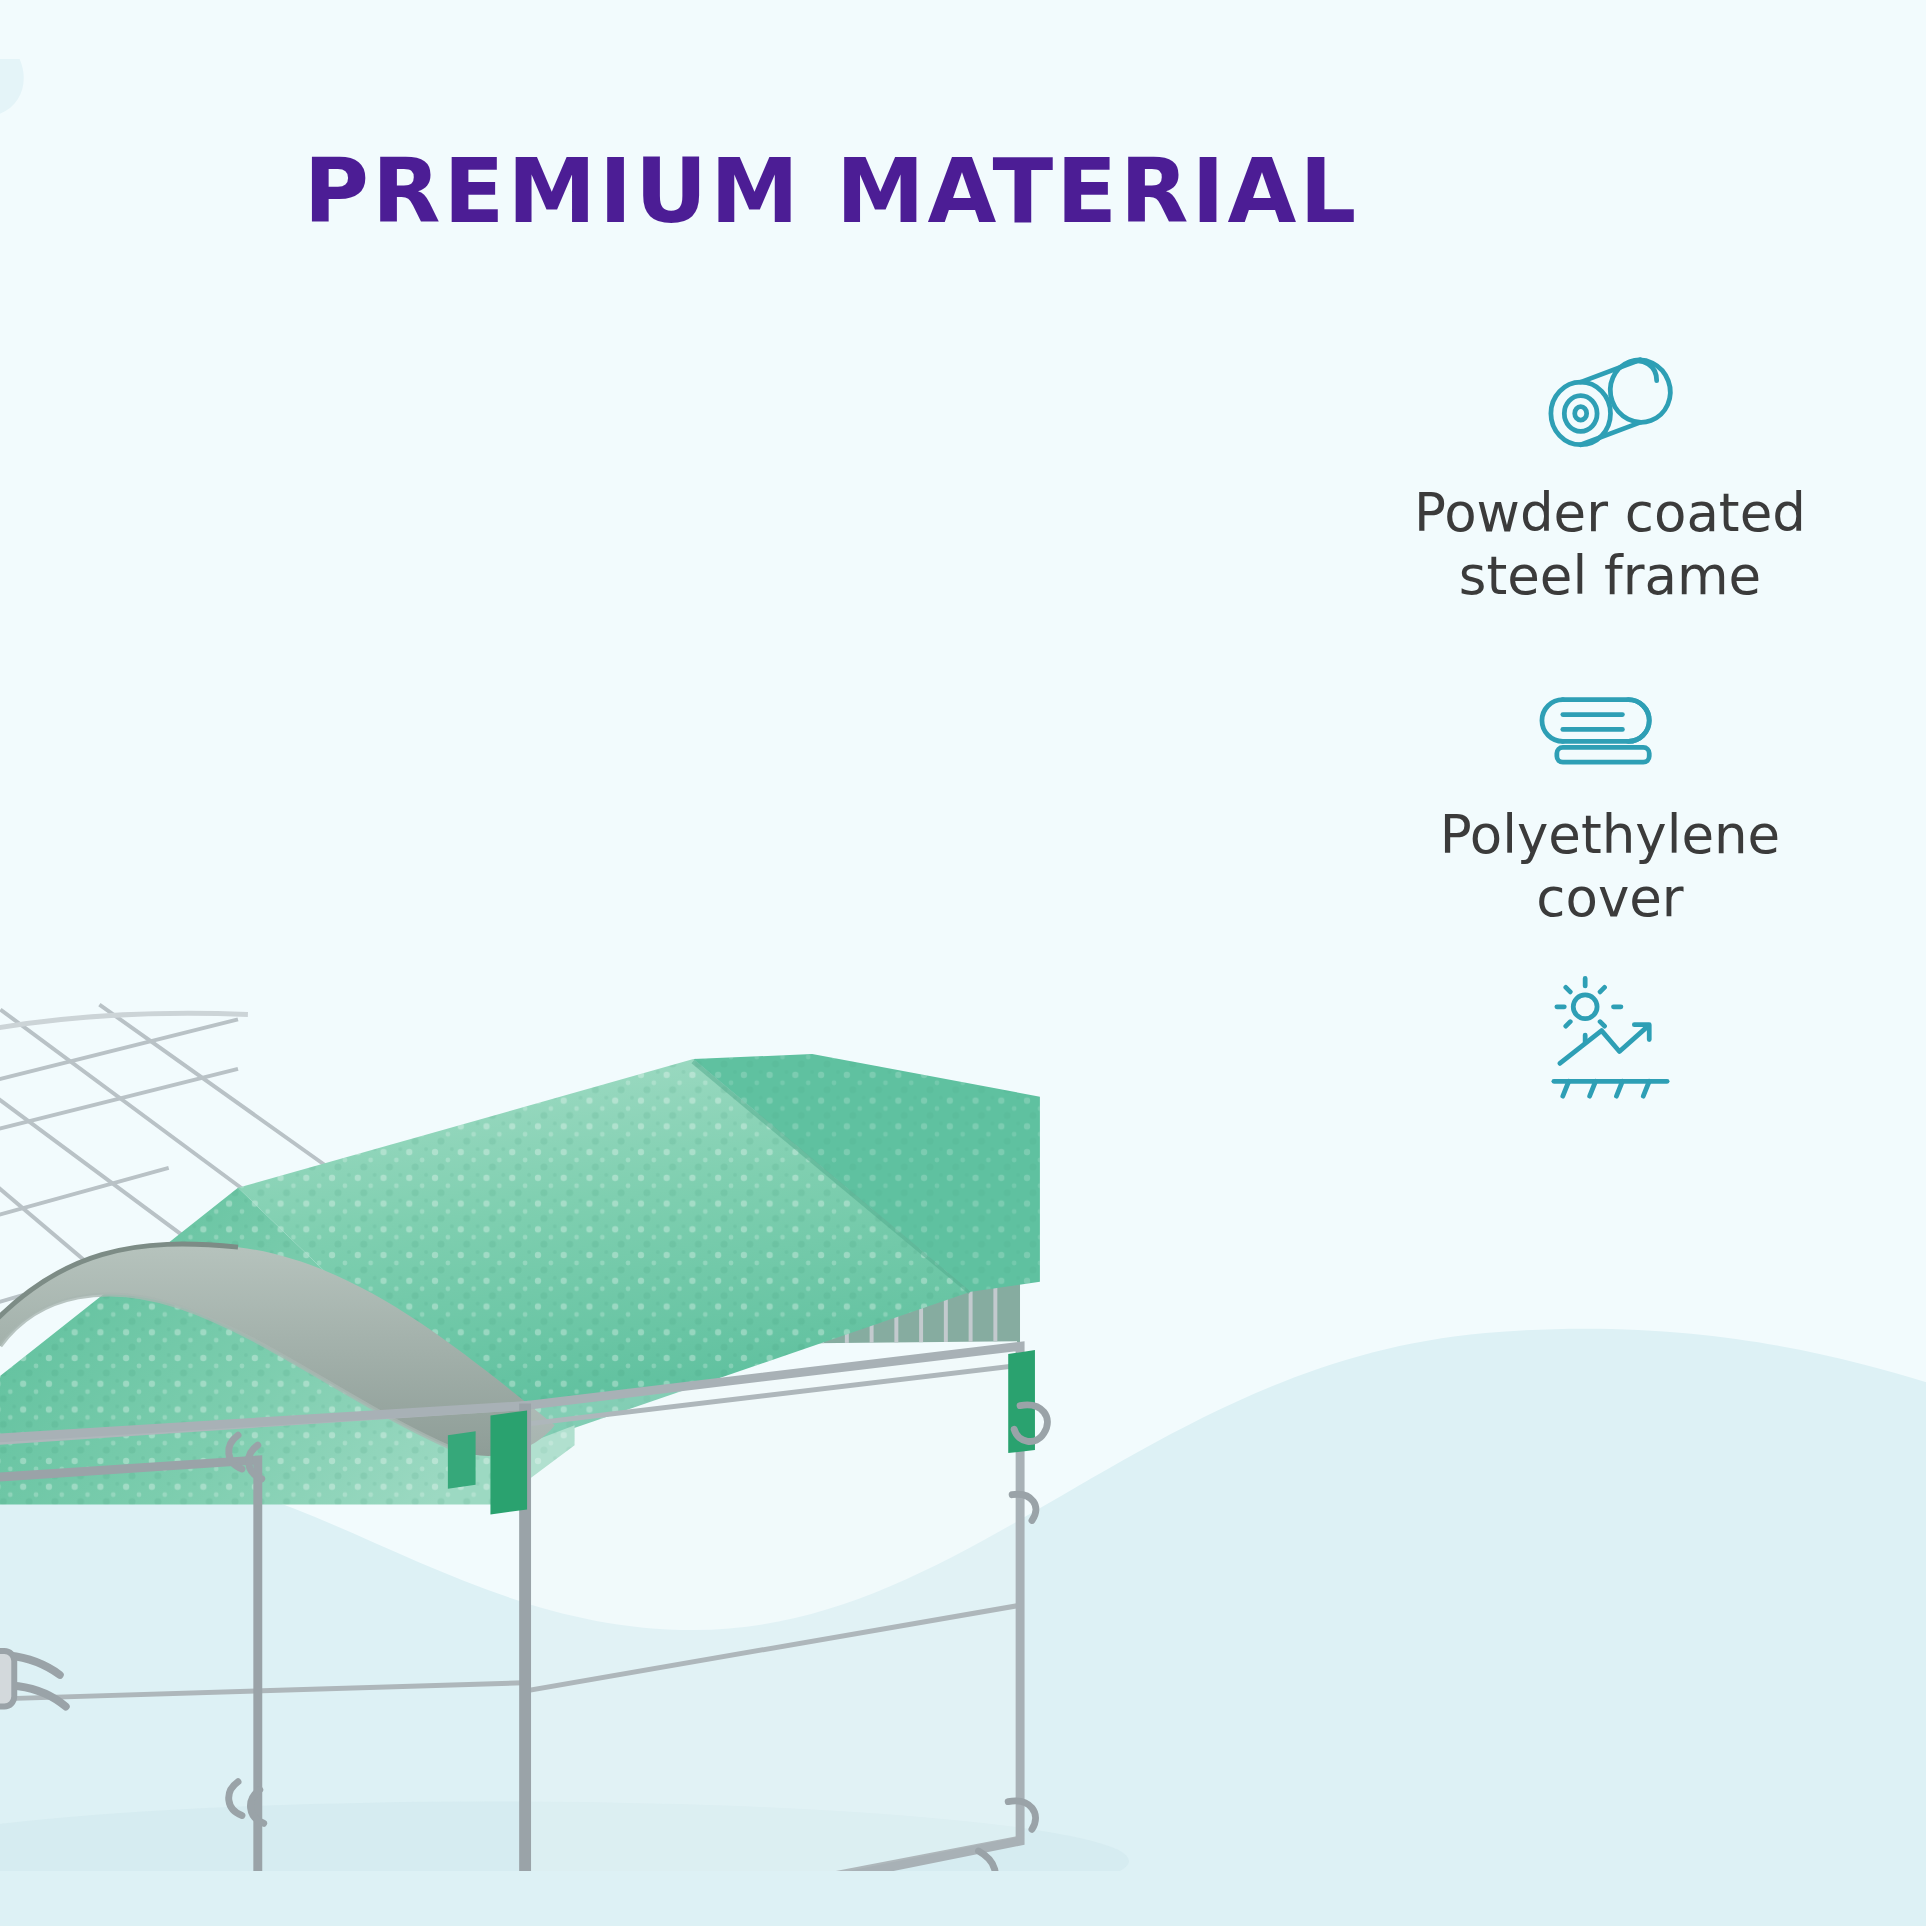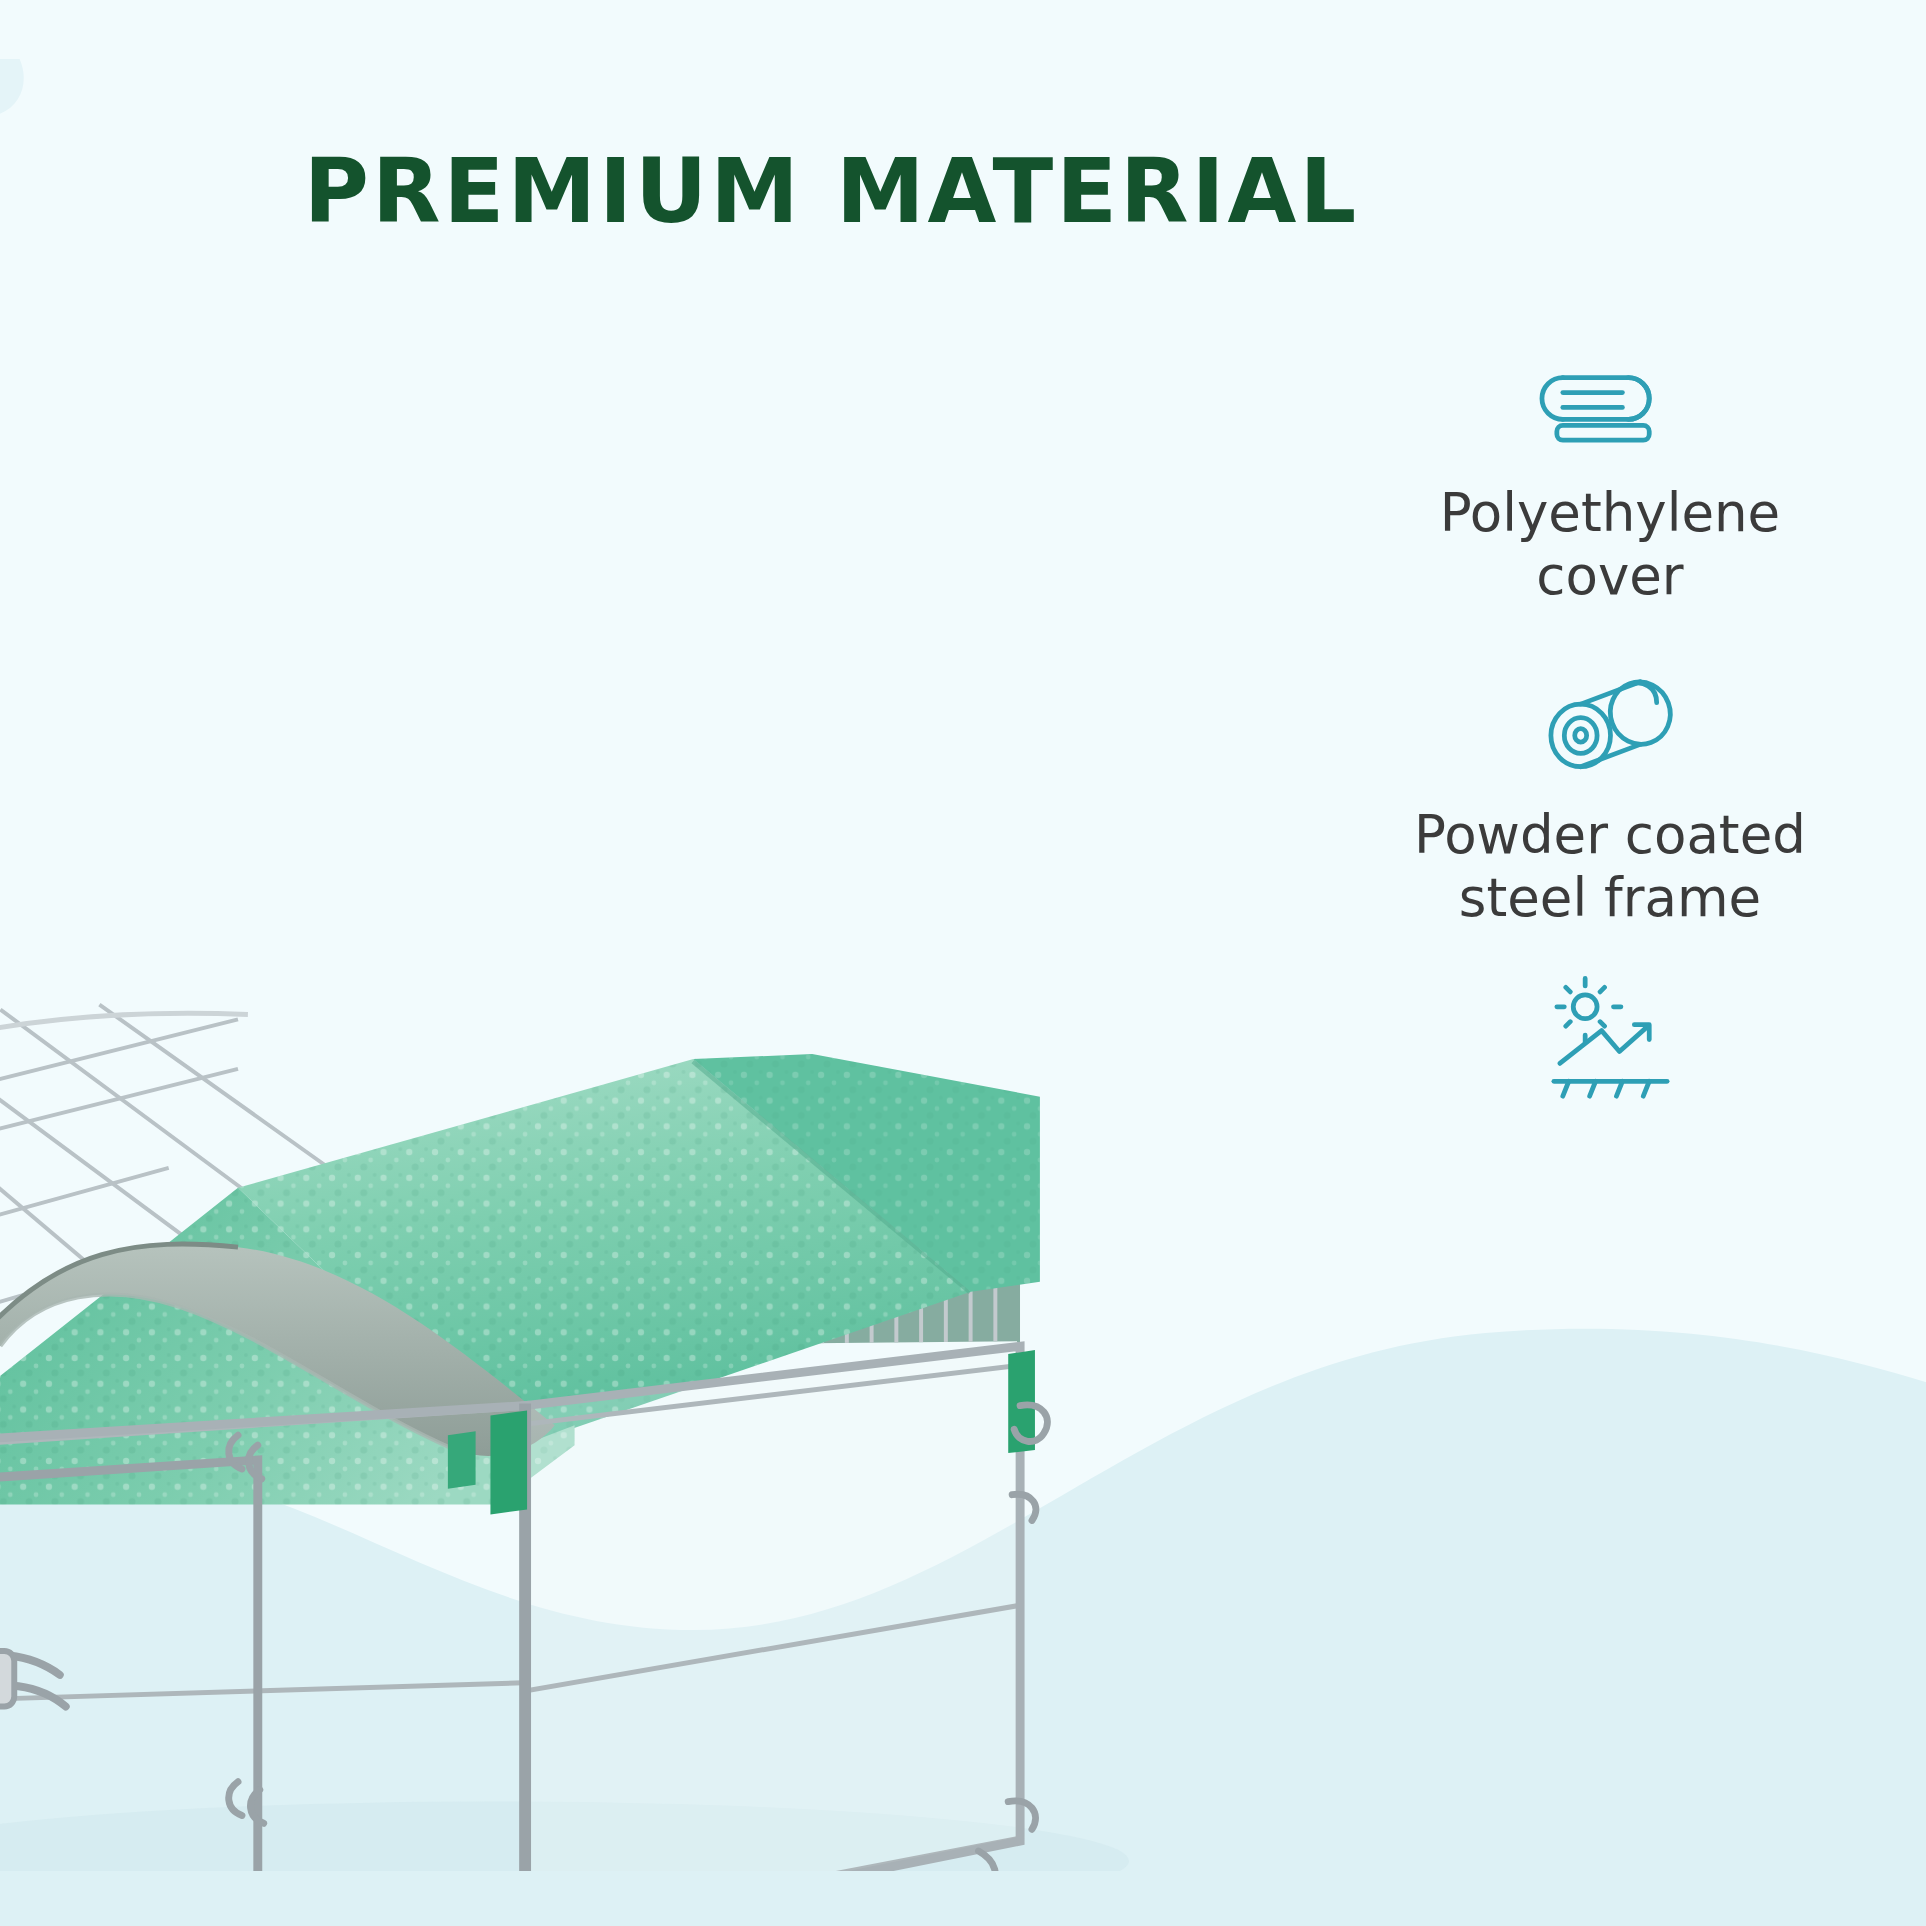--- a/index.html
+++ b/index.html
@@ -19,21 +19,21 @@
   .corner-blob{position:absolute;left:-30px;top:59px;width:119px;height:119px;}
 
   
   .title{
     position:absolute;left:0;top:139px;width:1663px;
     text-align:center;
     font-family:"DejaVu Sans", sans-serif;
     font-weight:bold;
     font-size:89px;
     letter-spacing:3px;
-    color:#14532d;
+    color:#4c1d95;
   }
 
   
   .features{
     position:absolute;right:40px;top:327px;width:554px;
   }
   .feature{
     display:flex;flex-direction:column;align-items:center;
     margin-bottom:42px;
   }
@@ -299,49 +299,49 @@
     </g>
   </svg>
 
   <div class="title">PREMIUM MATERIAL</div>
 
   <div class="features">
 
     <div class="feature">
       <div class="ficon">
         <svg width="149" height="149" viewBox="0 0 100 100" fill="none" stroke="#2e9fb5" stroke-width="3.2" stroke-linecap="round" stroke-linejoin="round">
-          <path d="M18,34 L62,34 a14,14 0 0 1 0,28 L18,62"></path>
-          <path d="M18,34 a14,14 0 0 0 0,28"></path>
-          <path d="M18,44 L58,44"></path>
-          <path d="M18,54 L58,54"></path>
-          <rect x="14" y="66" width="62" height="10" rx="4"></rect>
-          <path d="M62,34 a14,14 0 0 1 0,28"></path>
-        </svg>
-      </div>
-      <div class="flabel">
-        <span>Polyethylene</span><br>
-        <span>cover</span>
-      </div>
-    </div>
-
-    <div class="feature">
-      <div class="ficon">
-        <svg width="149" height="149" viewBox="0 0 100 100" fill="none" stroke="#2e9fb5" stroke-width="3.2" stroke-linecap="round" stroke-linejoin="round">
           <ellipse cx="30" cy="58" rx="20" ry="21"></ellipse>
           <ellipse cx="30" cy="58" rx="11" ry="12"></ellipse>
           <ellipse cx="30" cy="58" rx="4" ry="4.5"></ellipse>
           <path d="M30,37 L70,22"></path>
           <path d="M30,79 L70,64"></path>
           <ellipse cx="70" cy="43" rx="20" ry="21" transform="rotate(-20 70 43)"></ellipse>
           <path d="M62,24 c10,-4 19,2 19,12"></path>
         </svg>
       </div>
       <div class="flabel">
         <span>Powder coated</span><br>
         <span>steel frame</span>
+      </div>
+    </div>
+
+    <div class="feature">
+      <div class="ficon">
+        <svg width="149" height="149" viewBox="0 0 100 100" fill="none" stroke="#2e9fb5" stroke-width="3.2" stroke-linecap="round" stroke-linejoin="round">
+          <path d="M18,34 L62,34 a14,14 0 0 1 0,28 L18,62"></path>
+          <path d="M18,34 a14,14 0 0 0 0,28"></path>
+          <path d="M18,44 L58,44"></path>
+          <path d="M18,54 L58,54"></path>
+          <rect x="14" y="66" width="62" height="10" rx="4"></rect>
+          <path d="M62,34 a14,14 0 0 1 0,28"></path>
+        </svg>
+      </div>
+      <div class="flabel">
+        <span>Polyethylene</span><br>
+        <span>cover</span>
       </div>
     </div>
 
     <div class="feature">
       <div class="ficon">
         <svg width="149" height="149" viewBox="0 0 100 100" fill="none" stroke="#2e9fb5" stroke-width="3.2" stroke-linecap="round" stroke-linejoin="round">
           <circle cx="33" cy="24" r="8"></circle>
           <path d="M33,10 L33,5 M33,43 L33,48 M19,24 L14,24 M52,24 L57,24
                    M23,14 L20,11 M43,34 L46,37 M23,34 L20,37 M43,14 L46,11"></path>
           <path d="M16,62 L44,40 L56,54 L74,38"></path>

